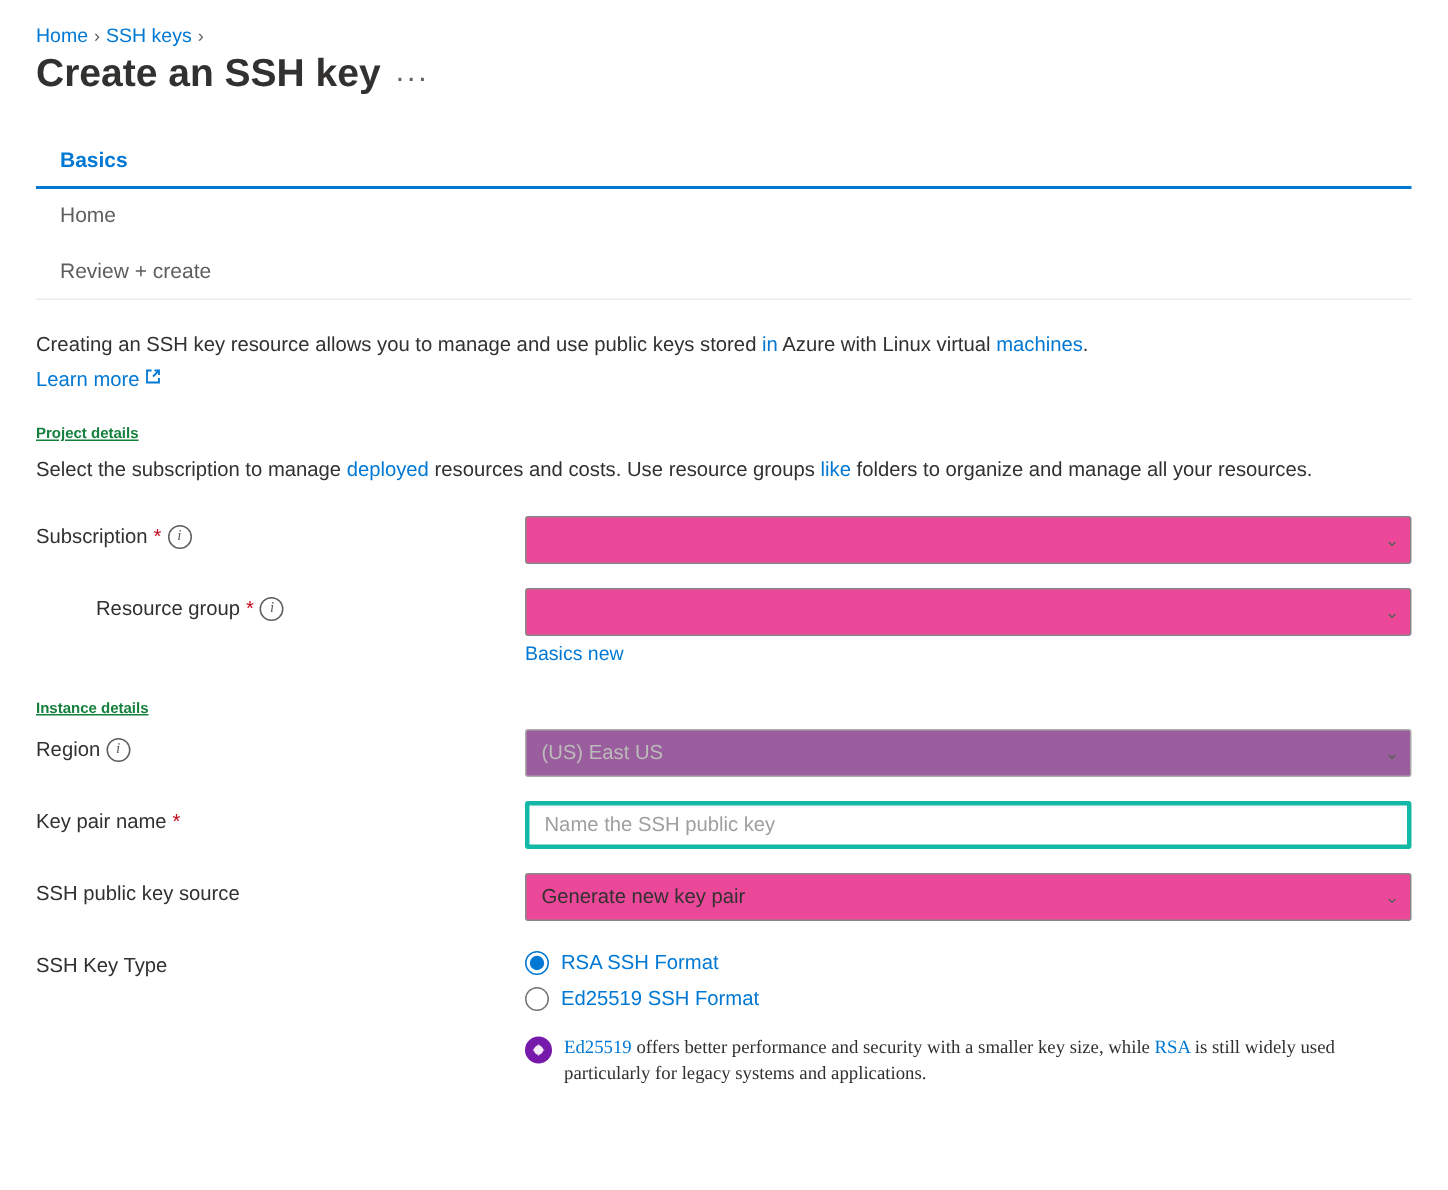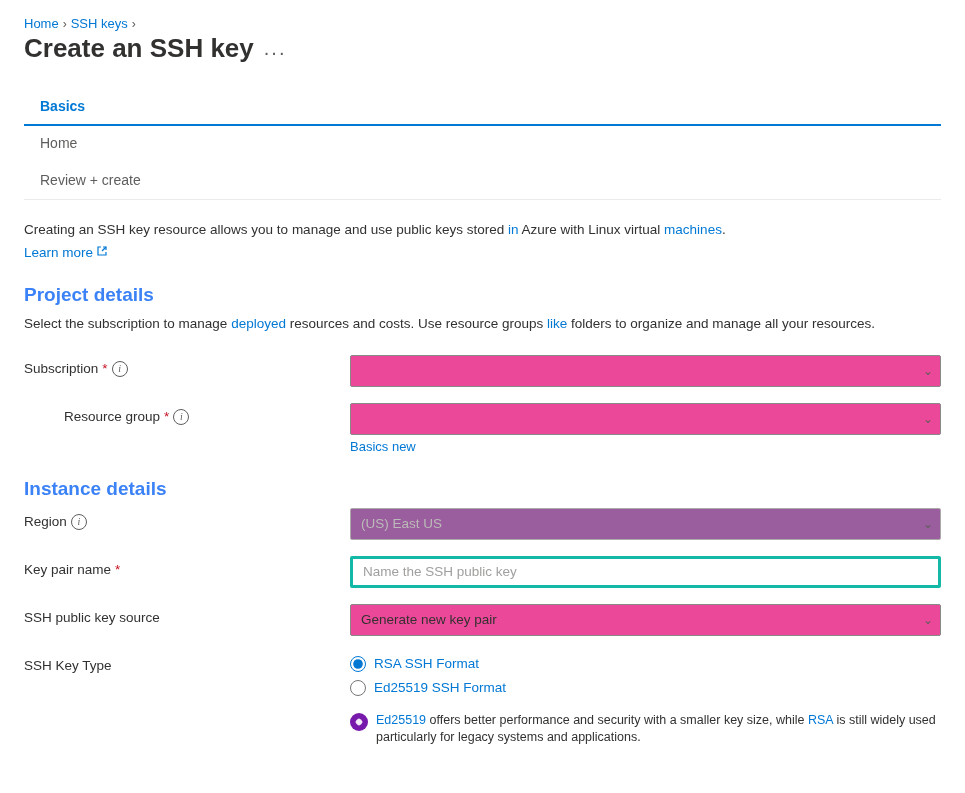--- a/index.html
+++ b/index.html
@@ -81,25 +81,26 @@
       display: inline-flex;
       align-items: flex-start;
       gap: 3px;
       margin-bottom: 20px;
     }
     .learn-more svg {
       width: 12px;
       height: 12px;
     }
     .section-title {
-      font-size: 19px;
+      font-size: 10px;
       font-weight: 600;
-      color: #3b82f6;
+      color: #15803d;
       margin-bottom: 8px;
       margin-top: 4px;
+      text-decoration: underline;
     }
     .section-desc {
       font-size: 13.5px;
       color: #323130;
       line-height: 1.5;
       margin-bottom: 20px;
     }
     .section-desc .highlight {
       color: #0078d4;
     }
@@ -226,20 +227,21 @@
       color: #0078d4;
     }
     .info-note {
       display: flex;
       align-items: flex-start;
       gap: 8px;
       margin-top: 8px;
       font-size: 12.5px;
       color: #323130;
       line-height: 1.4;
+      font-family: Liberation Serif, serif;
     }
     .info-note-icon {
       width: 18px;
       height: 18px;
       min-width: 18px;
       background: #7719aa;
       border-radius: 50%;
       display: flex;
       align-items: center;
       justify-content: center;

